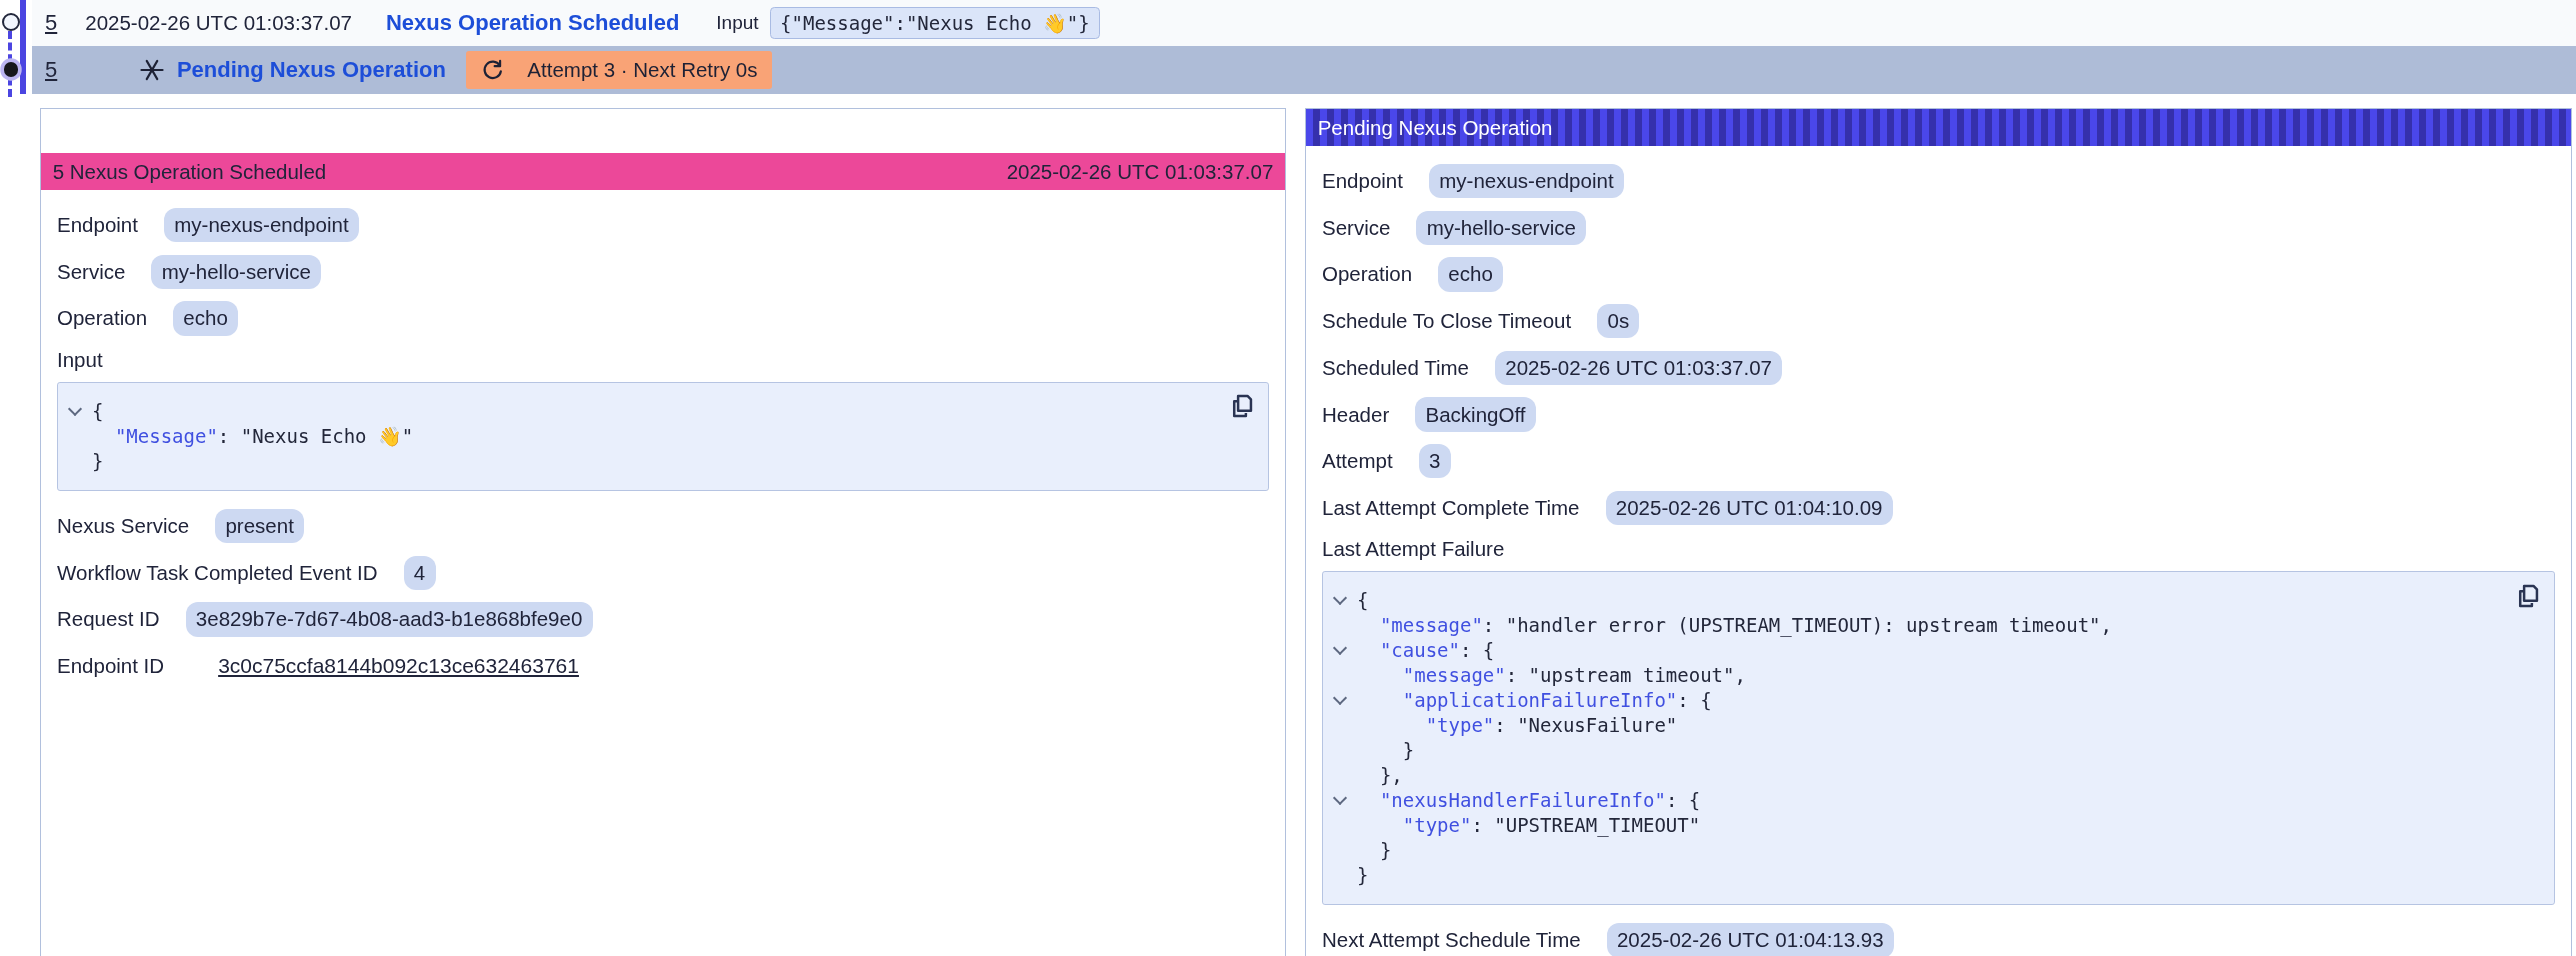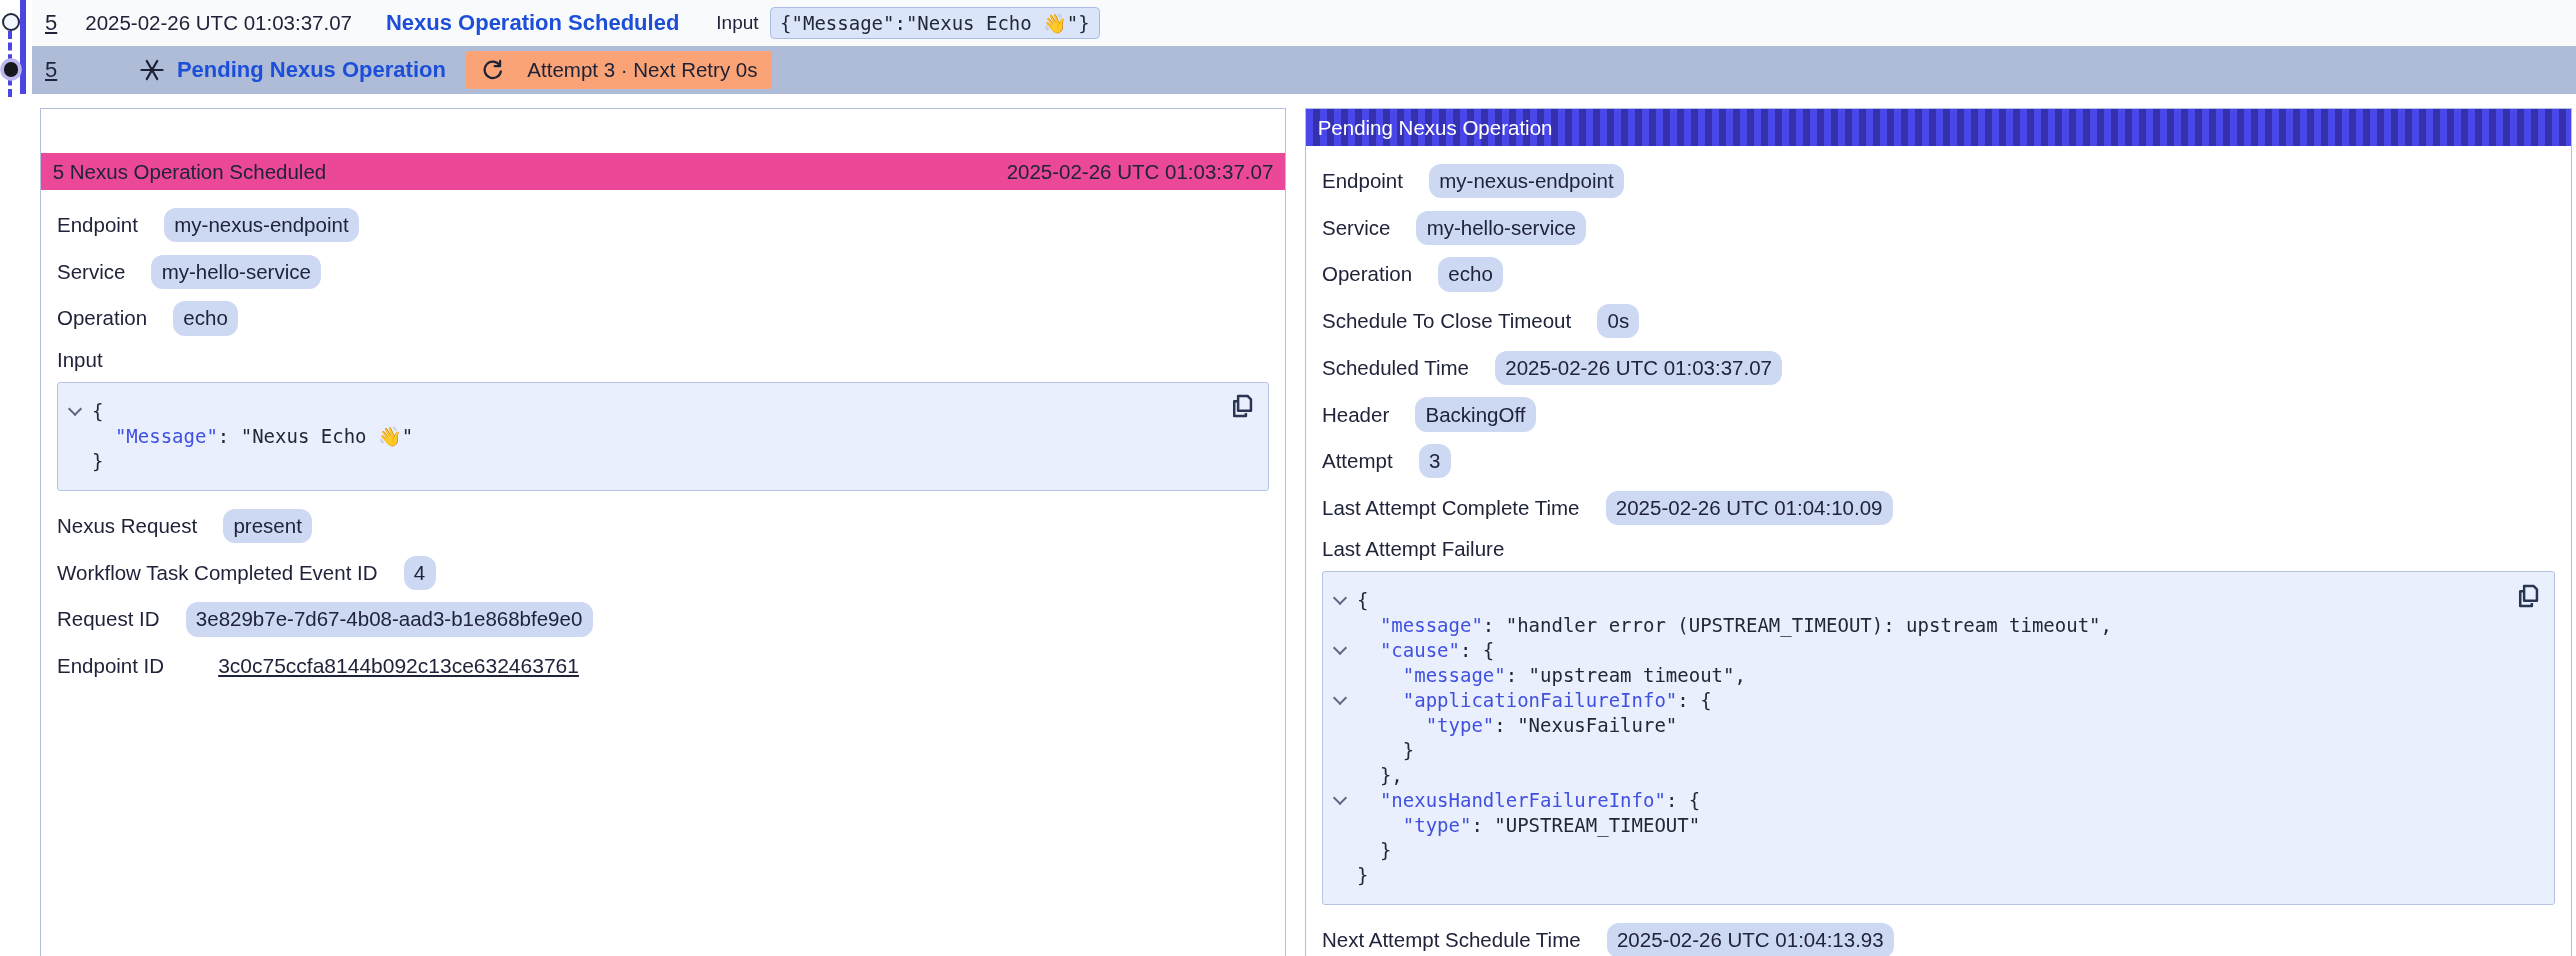--- a/index.html
+++ b/index.html
@@ -138,21 +138,21 @@
             <span class="code-gutter"></span>
             <span class="code-text"><span class="tok-p">  </span><span class="tok-k">"Message"</span><span class="tok-p">: "Nexus Echo 👋"</span></span>
           </div>
           <div class="code-line">
             <span class="code-gutter"></span>
             <span class="code-text"><span class="tok-p">}</span></span>
           </div>
         </div>
 
       <div class="field">
-        <span>Nexus Request</span>
+        <span>Nexus Service</span>
         <span class="badge">present</span>
       </div>
       <div class="field">
         <span>Workflow Task Completed Event ID</span>
         <span class="badge">4</span>
       </div>
       <div class="field">
         <span>Request ID</span>
         <span class="badge">3e829b7e-7d67-4b08-aad3-b1e868bfe9e0</span>
       </div>

